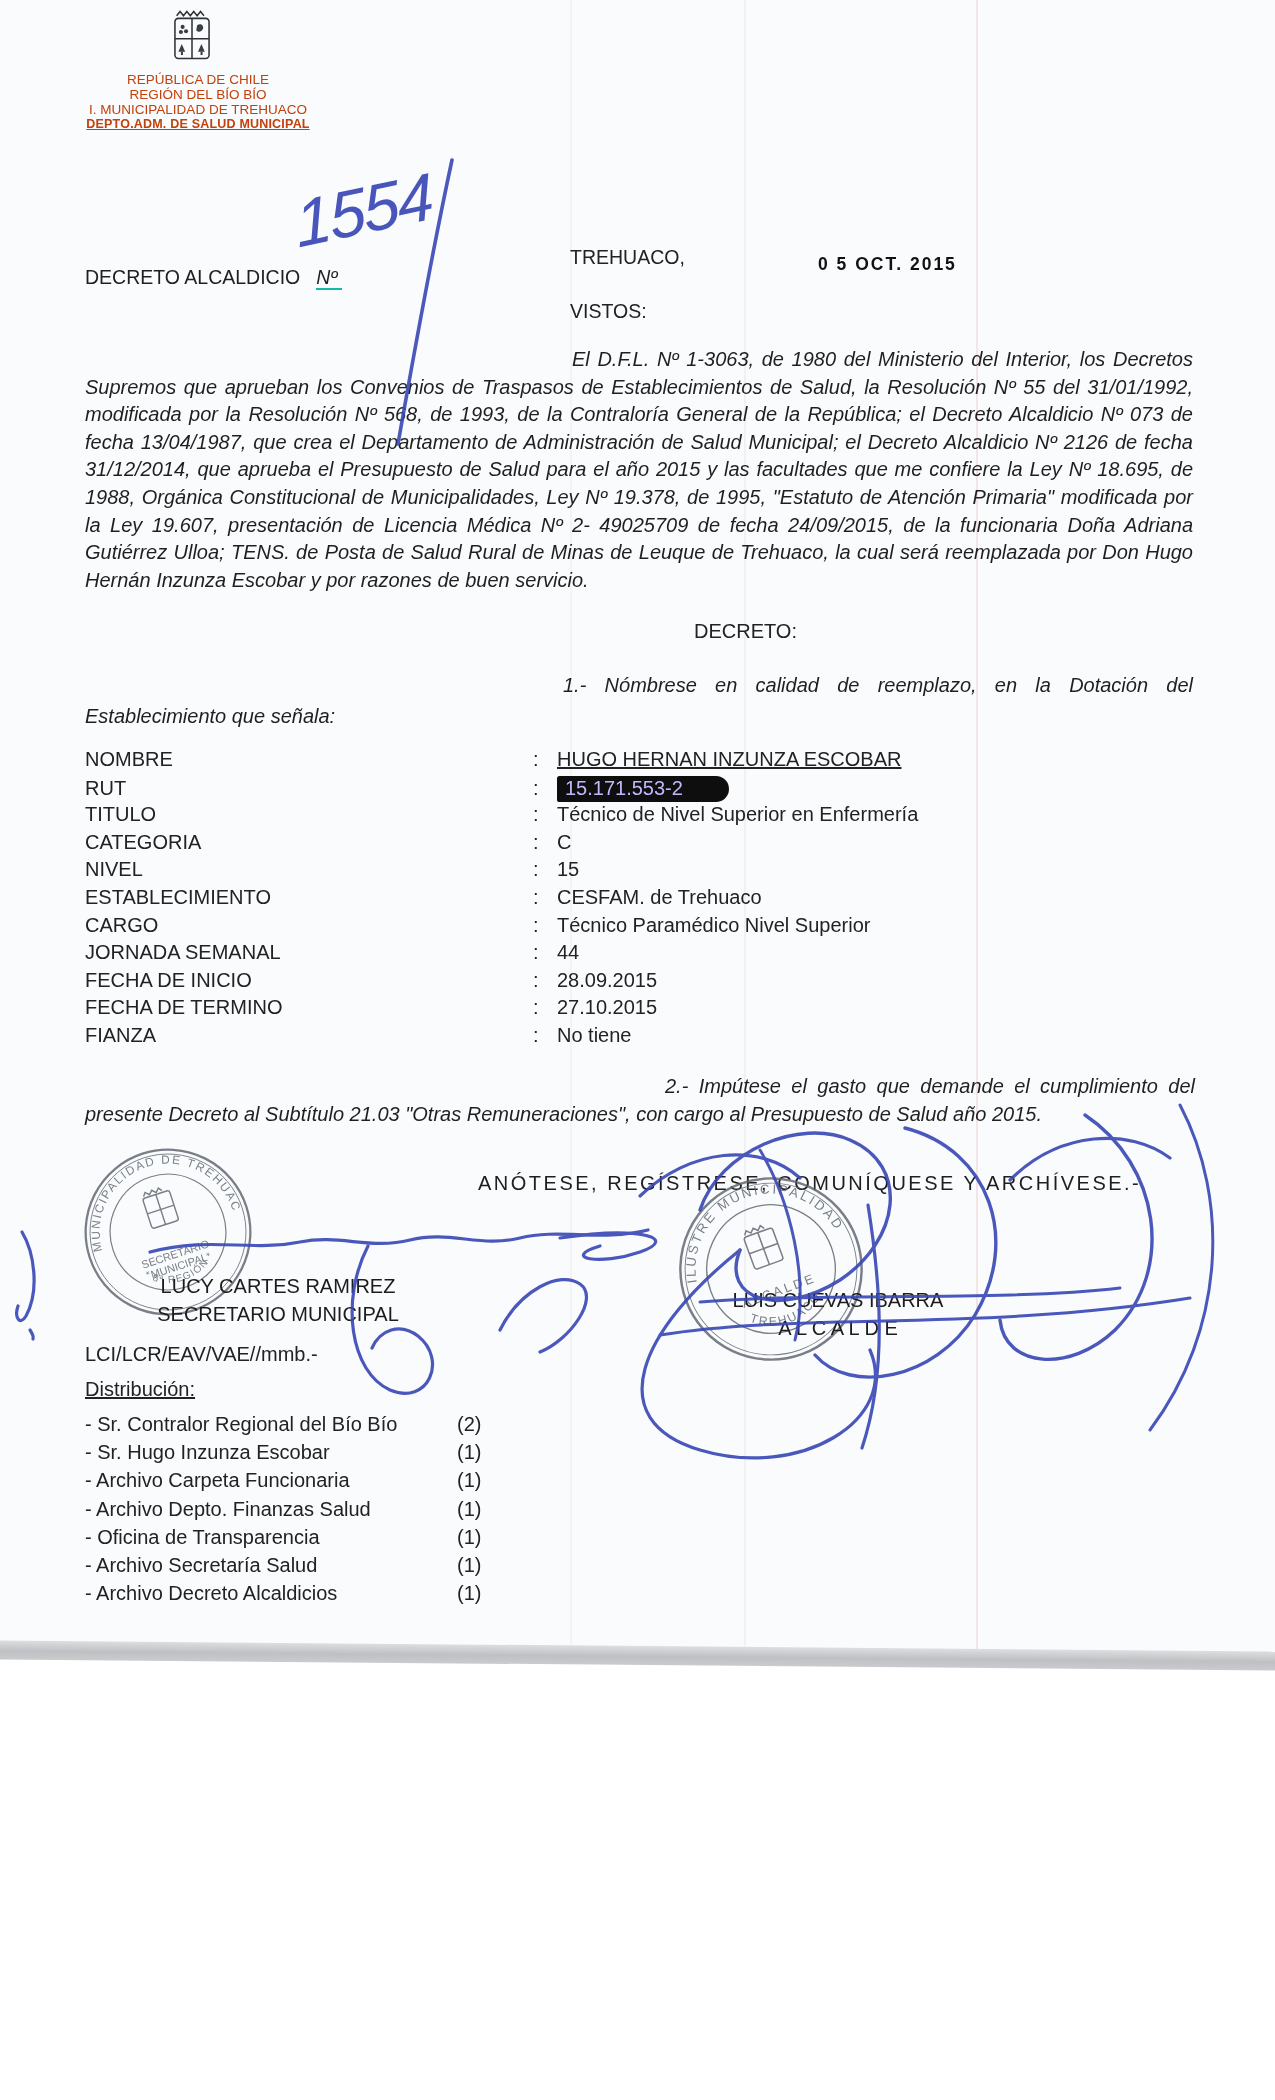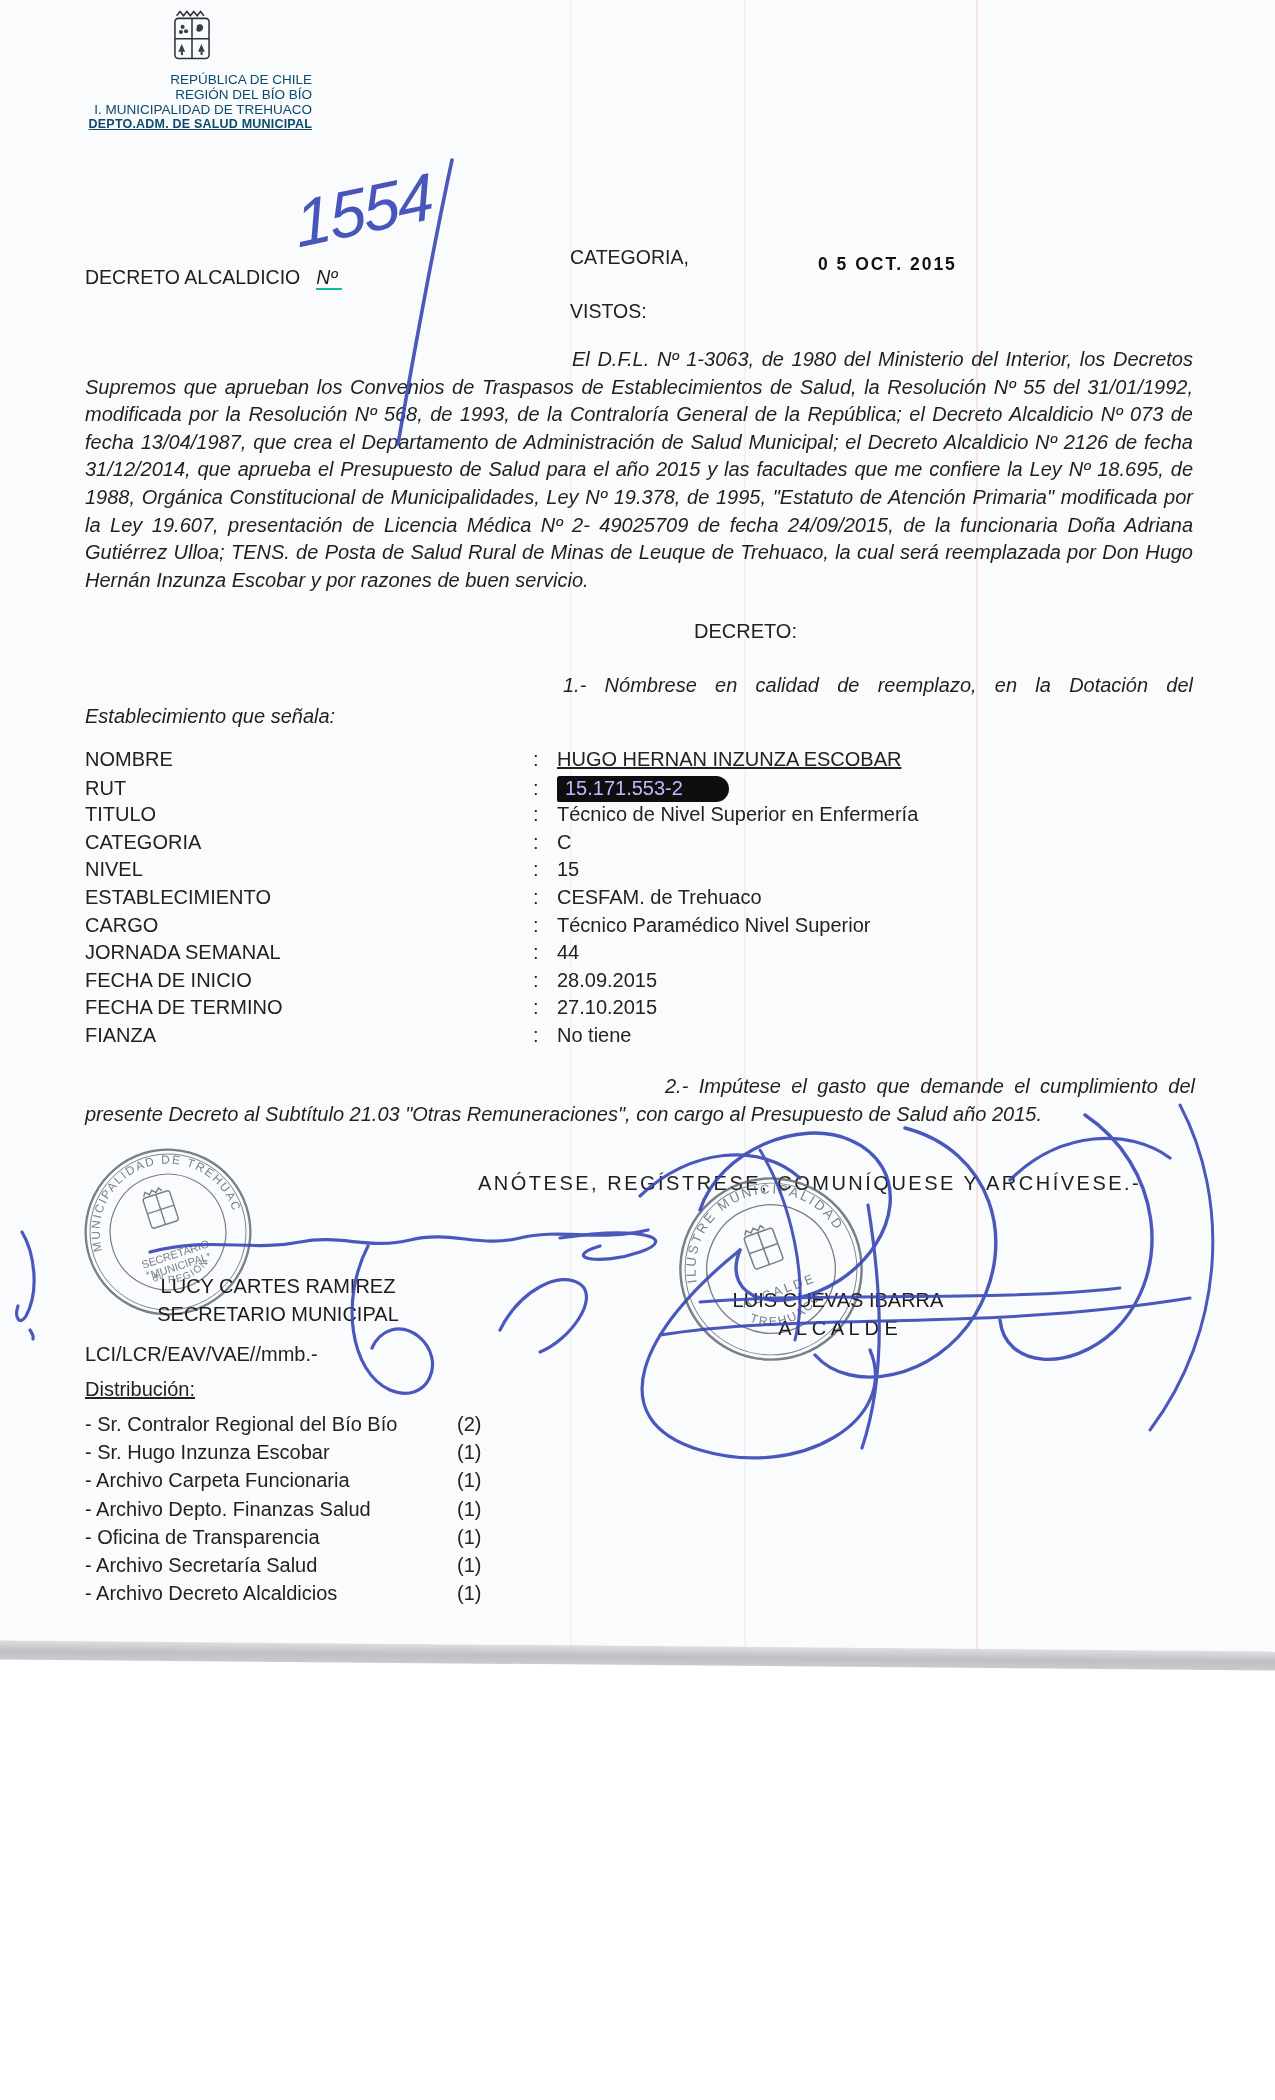--- a/index.html
+++ b/index.html
@@ -7,22 +7,22 @@
         font-family:"Liberation Sans",sans-serif;color:#222;}
   .paper{position:absolute;left:0;top:0;width:1275px;height:1652px;background:#fafbfc;}
   .fold{position:absolute;top:0;height:1652px;}
   .fold1{left:570px;width:2px;background:rgba(120,120,130,0.05);}
   .fold2{left:744px;width:2px;background:rgba(110,110,120,0.07);}
   .fold3{left:976px;width:1.5px;background:rgba(215,120,120,0.17);}
   .paper-edge{position:absolute;left:-12px;top:1646px;width:1300px;height:19px;
         background:linear-gradient(180deg,#dddee0 0%,#bfc0c3 55%,#cacbce 100%);
         transform:rotate(0.5deg);}
   .crest{position:absolute;left:163px;top:6px;width:58px;height:64px;}
-  .header-block{position:absolute;left:52px;top:72px;width:260px;text-align:right;
-        font-size:13.5px;line-height:15px;color:#0c4a6e;}
+  .header-block{position:absolute;left:68px;top:72px;width:260px;text-align:center;
+        font-size:13.5px;line-height:15px;color:#c2410c;}
   .header-block .dept{font-size:12.5px;font-weight:700;text-decoration:underline;letter-spacing:.2px;}
   .ref-block{position:absolute;left:570px;top:146px;display:flex;font-size:20px;line-height:27px;color:#1f1f1f;}
   .ref-label{width:64px;flex:0 0 auto;}
   .decreto-line{position:absolute;left:85px;top:266px;font-size:19.5px;color:#1f1f1f;}
   .nsign{margin-left:16px;border-bottom:2px solid #14b8a6;padding-right:4px;font-style:italic;}
   .handwritten{position:absolute;left:294px;top:172px;font-size:66px;font-style:italic;
         color:#3947b5;transform:rotate(-12deg) skewX(-6deg);opacity:.92;letter-spacing:-2px;}
   .place-line{position:absolute;left:570px;top:246px;font-size:19.5px;}
   .date-stamp{position:absolute;left:818px;top:254px;font-size:17.5px;font-weight:700;
         letter-spacing:2px;color:#111;}
@@ -90,21 +90,21 @@
       <div>I. MUNICIPALIDAD DE TREHUACO</div>
       <div class="dept">DEPTO.ADM. DE SALUD MUNICIPAL</div>
     </div>
 
 
     <div class="decreto-line">
       <span>DECRETO ALCALDICIO</span><span class="nsign">Nº</span>
     </div>
     <div class="handwritten">1554</div>
 
-    <div class="place-line">CATEGORIA,</div>
+    <div class="place-line">TREHUACO,</div>
     <div class="date-stamp">0 5 OCT. 2015</div>
     <div class="vistos-label">VISTOS:</div>
 
     <div class="para vistos-par">El D.F.L. Nº 1-3063, de 1980 del Ministerio del Interior, los Decretos Supremos que aprueban los Convenios de Traspasos de Establecimientos de Salud, la Resolución Nº 55 del 31/01/1992, modificada por la Resolución Nº 568, de 1993, de la Contraloría General de la República; el Decreto Alcaldicio Nº 073 de fecha 13/04/1987, que crea el Departamento de Administración de Salud Municipal; el Decreto Alcaldicio Nº 2126 de fecha 31/12/2014, que aprueba el Presupuesto de Salud para el año 2015 y las facultades que me confiere la Ley Nº 18.695, de 1988, Orgánica Constitucional de Municipalidades, Ley Nº 19.378, de 1995, "Estatuto de Atención Primaria" modificada por la Ley 19.607, presentación de Licencia Médica Nº 2- 49025709 de fecha 24/09/2015, de la funcionaria Doña Adriana Gutiérrez Ulloa; TENS. de Posta de Salud Rural de Minas de Leuque de Trehuaco, la cual será reemplazada por Don Hugo Hernán Inzunza Escobar y por razones de buen servicio.</div>
 
     <div class="decreto-heading">DECRETO:</div>
 
     <div class="para point1">1.- Nómbrese en calidad de reemplazo, en la Dotación del Establecimiento que señala:</div>
 
     <div class="fields">

